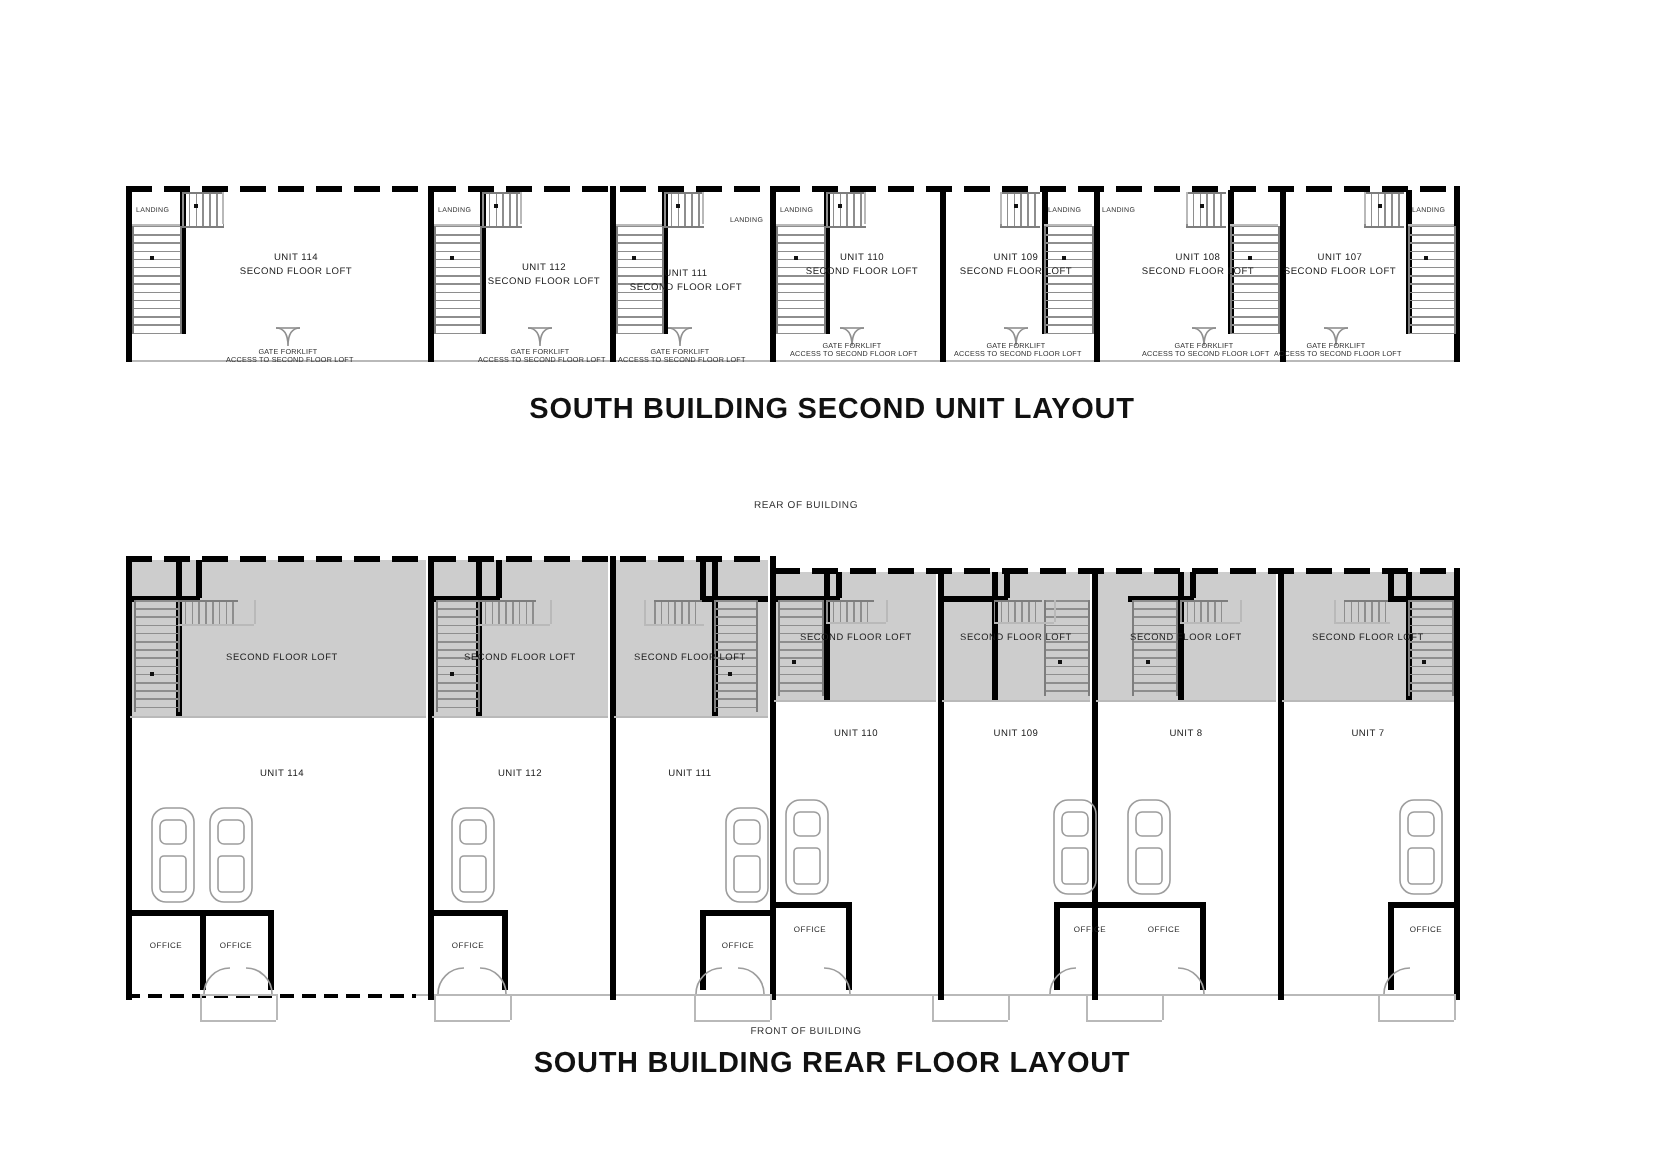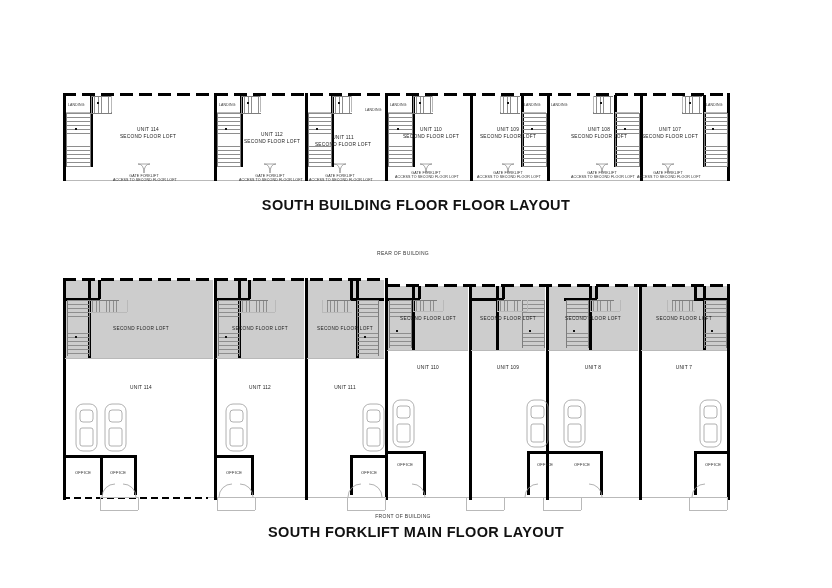--- a/index.html
+++ b/index.html
@@ -204,21 +204,21 @@
       <div class="unitlabel" style="left:635px;top:126px;width:70px;">UNIT 107</div>
       <div class="unitlabel" style="left:635px;top:133px;width:70px;">SECOND FLOOR LOFT</div>
       <svg class="ov" width="832" height="588">
         <path d="M662 164 q6 0 6 9 M674 164 q-6 0 -6 9" fill="none" stroke="#8f8f8f" stroke-width="0.8"></path>
         <line x1="662" y1="164" x2="674" y2="164" stroke="#8f8f8f" stroke-width="0.8"></line>
       </svg>
       <div class="tiny" style="left:637px;top:171px;width:62px;">GATE FORKLIFT</div>
       <div class="tiny" style="left:637px;top:175px;width:62px;">ACCESS TO SECOND FLOOR LOFT</div>
     </div>
 
-    <div class="plan-title" id="title-second">SOUTH BUILDING FLOOR FLOOR LAYOUT</div>
+    <div class="plan-title" id="title-second">SOUTH BUILDING SECOND UNIT LAYOUT</div>
   </div>
 
   <div id="main-floor-plan">
 
     <div class="bldglabel" style="left:323px;top:250px;width:160px;">REAR OF BUILDING</div>
 
     <div class="whitefill" style="left:63px;top:278px;width:667px;height:222px;"></div>
 
     <div class="grayfill" style="left:65px;top:280px;width:148px;height:78px;"></div>
     <div class="grayfill" style="left:216px;top:280px;width:88px;height:78px;"></div>
@@ -465,16 +465,16 @@
       <div class="hair hairv" style="left:689px;top:497px;height:13px;"></div>
       <div class="hair hairv" style="left:727px;top:497px;height:13px;"></div>
       <div class="hair hairh" style="left:100px;top:510px;width:38px;"></div>
       <div class="hair hairh" style="left:217px;top:510px;width:38px;"></div>
       <div class="hair hairh" style="left:347px;top:510px;width:38px;"></div>
       <div class="hair hairv" style="left:385px;top:497px;height:13px;"></div>
     </div>
 
     <div class="bldglabel" style="left:323px;top:513px;width:160px;">FRONT OF BUILDING</div>
 
-    <div class="plan-title" id="title-main">SOUTH FORKLIFT MAIN FLOOR LAYOUT</div>
+    <div class="plan-title" id="title-main">SOUTH BUILDING REAR FLOOR LAYOUT</div>
   </div>
 
 </div>
 
 </body></html>

